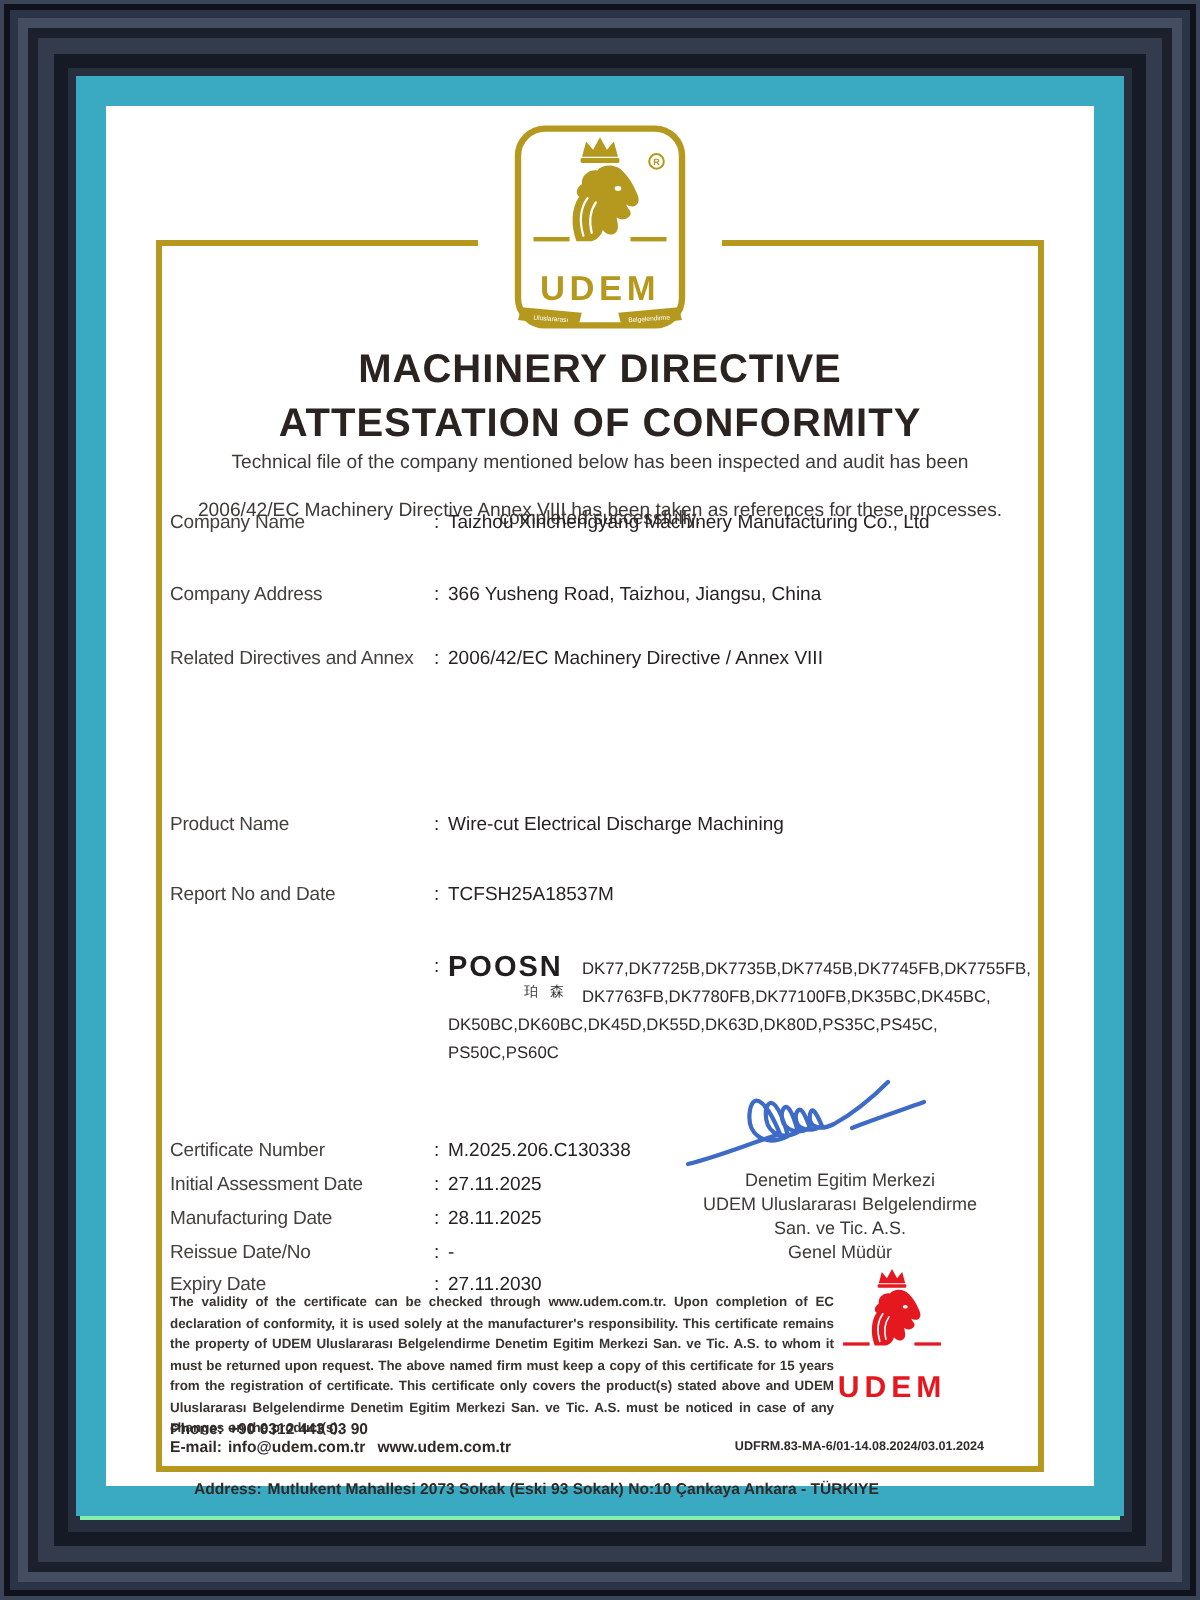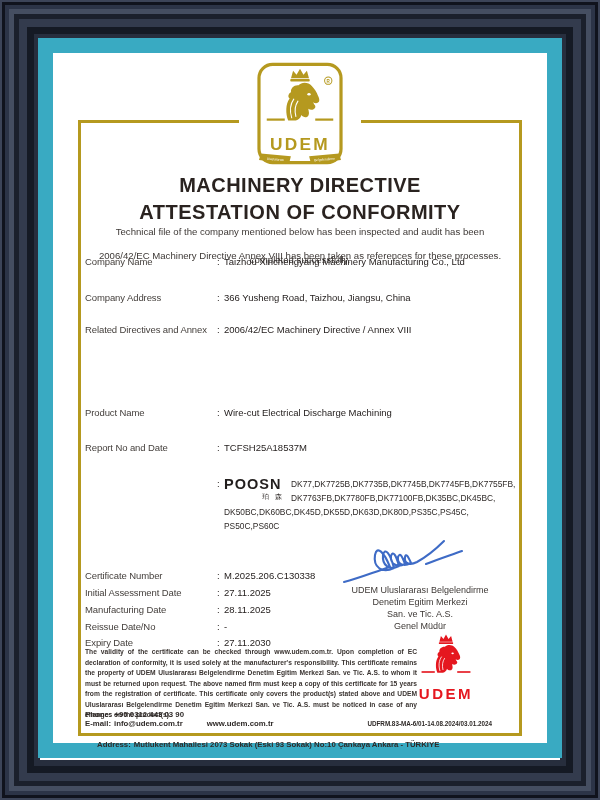--- a/index.html
+++ b/index.html
@@ -1,17 +1,17 @@
 <!DOCTYPE html>
 <html><head>
 <meta charset="utf-8">
 <style>
   * { margin:0; padding:0; box-sizing:border-box; }
   html,body { width:600px; height:800px; background:#11141c; font-family:"Liberation Sans", sans-serif; }
-  .canvas { position:relative; width:600px; height:800px; background:#ffffff; overflow:hidden; }
+  .canvas { position:relative; width:600px; height:800px; background:#86efac; overflow:hidden; }
 
   
   .frame-bevel { position:absolute; inset:0; pointer-events:none; z-index:1;
     box-shadow:
       inset 0 0 0 2px #3c4458,
       inset 0 0 0 5px #10131d,
       inset 0 0 0 9px #2c3447,
       inset 0 0 0 14px #454e61,
       inset 0 0 0 19px #1b202c,
       inset 0 0 0 27px #333b4d,
@@ -54,21 +54,21 @@
   .signature { position:absolute; left:338px; top:536px; width:146px; height:52px; }
   .signer { position:absolute; left:338px; top:584px; width:164px; text-align:center; font-size:9px; line-height:12px; color:#3e3936; }
 
   
 
   .legal { position:absolute; left:85px; top:647px; width:332px; font-size:6.7px; line-height:1.58; font-weight:bold; text-align:justify; color:#3a3431; }
 
   .contact-line { position:absolute; left:85px; width:430px; font-size:7.8px; font-weight:bold; color:#2f2a28; }
   .addr { top:740px;padding-left:12px; } .phone { top:710px; } .email { top:719px; }
   .contact-label { margin-right:3px; }
-  .website { margin-left:24px; }
+  .website { margin-left:6px; }
   .doc-code { position:absolute; left:360px; top:720px; width:132px; text-align:right; font-size:6.3px; font-weight:bold; color:#2f2a28; }
 
   .logo-footer-wrap { position:absolute; left:410px; top:634px; width:72px; height:66px; }
 
   .sig-path { stroke:#3e6bc6; stroke-width:2.1; fill:none; stroke-linecap:round; stroke-linejoin:round; }
 </style>
 </head>
 <body>
 
 <div class="canvas">
@@ -138,22 +138,22 @@
           <span class="brand-cn" style="display:block">珀 森</span>
         </span><span>DK77,DK7725B,DK7735B,DK7745B,DK7745FB,DK7755FB, DK7763FB,DK7780FB,DK77100FB,DK35BC,DK45BC, DK50BC,DK60BC,DK45D,DK55D,DK63D,DK80D,PS35C,PS45C, PS50C,PS60C</span>
       </div>
     </div>
 
     <svg class="signature" viewBox="0 0 146 52">
       <path class="sig-path" d="M6,46 C22,42 36,36 52,31 C46,16 39,9 37,19 C35,31 44,38 56,32 C52,17 47,11 45,19 C44,29 51,35 61,30 C58,19 55,14 53,20 C52,28 59,32 67,28 C64,20 62,16 60,21 C59,28 65,31 73,27 C70,20 68,17 67,21 C66,27 71,30 79,26 C88,21 97,14 106,5"></path>
       <path class="sig-path" d="M88,28 C98,24 110,20 124,15"></path>
     </svg>
     <div class="signer">
+      <div>Denetim Egitim Merkezi</div>
       <div>UDEM Uluslararası Belgelendirme</div>
-      <div>Denetim Egitim Merkezi</div>
       <div>San. ve Tic. A.S.</div>
       <div>Genel Müdür</div>
     </div>
 
     <div class="frow" style="top:570px">
       <span class="flabel">Certificate Number</span><span class="fcolon">:</span><span class="fvalue bold">M.2025.206.C130338</span>
     </div>
     <div class="frow" style="top:587px">
       <span class="flabel">Initial Assessment Date</span><span class="fcolon">:</span><span class="fvalue bold">27.11.2025</span>
     </div>

